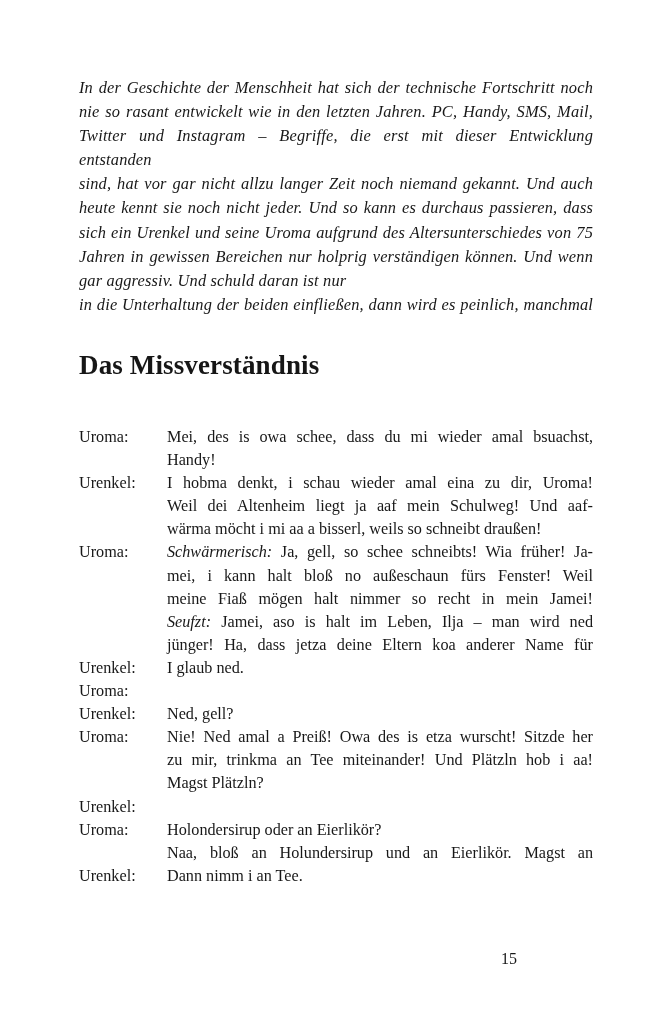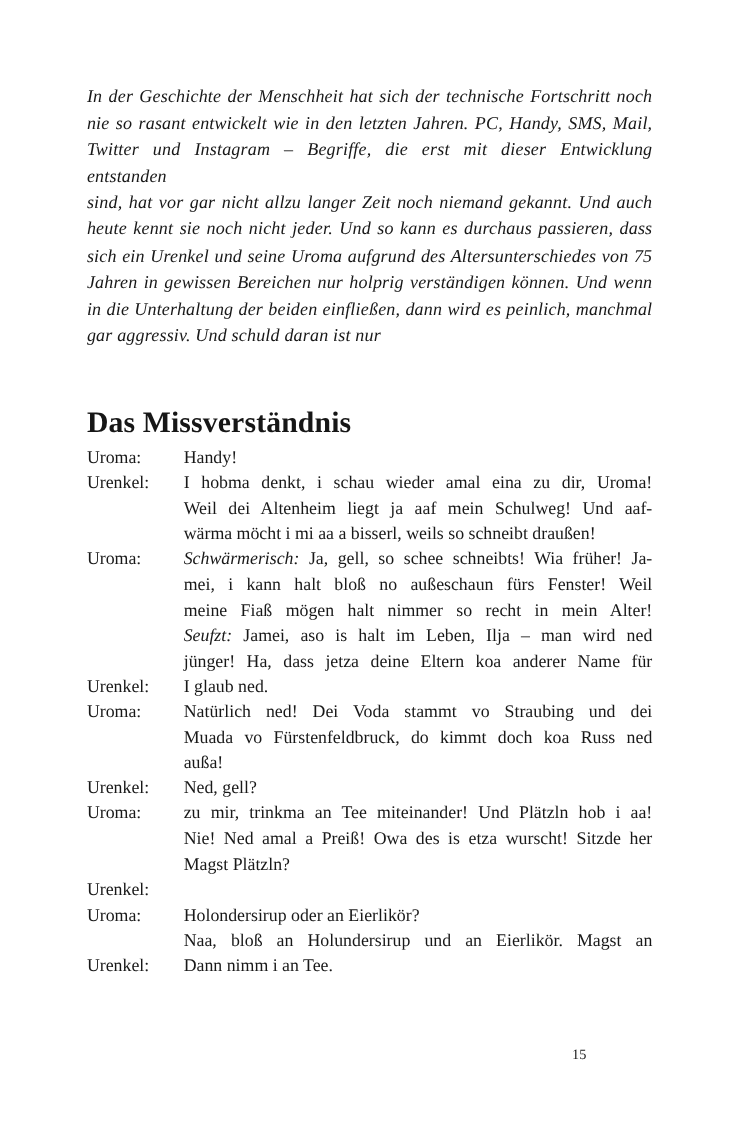--- a/index.html
+++ b/index.html
@@ -36,32 +36,32 @@
     text-align: justify;
     text-justify: inter-word;
     letter-spacing: 0.01em;
   }
   .intro p {
     margin: 0;
   }
 
   
   .chapter-heading {
-    top: 367px;
+    top: 348px;
     font-size: 27px;
     font-weight: bold;
     line-height: 34px;
     letter-spacing: 0.005em;
     text-align: left;
     color: #161616;
   }
 
   
   .dialogue {
-    top: 405px;
+    top: 426px;
     font-size: 16.2px;
     line-height: 23.1px;
   }
 
   .dia-row {
     display: flex;
     align-items: flex-start;
   }
 
   .dia-speaker {
@@ -90,99 +90,95 @@
     text-align: left;
     text-align-last: left;
   }
   .stage {
     font-style: italic;
   }
 
   
   .folio {
     position: absolute;
-    right: 68px;
+    right: 84px;
     top: 948px;
-    font-size: 13px;
+    font-size: 16px;
     line-height: 22px;
     text-align: right;
     color: #181818;
   }
 </style>
 </head>
 <body>
 
 <div class="page">
 
   <div class="textblock intro">
     <p>
         <span class="ln">In der Geschichte der Menschheit hat sich der technische Fortschritt noch</span>
         <span class="ln">nie so rasant entwickelt wie in den letzten Jahren. PC, Handy, SMS, Mail,</span>
         <span class="ln">Twitter und Instagram – Begriffe, die erst mit dieser Entwicklung entstanden</span>
         <span class="ln">sind, hat vor gar nicht allzu langer Zeit noch niemand gekannt. Und auch</span>
         <span class="ln">heute kennt sie noch nicht jeder. Und so kann es durchaus passieren, dass</span>
         <span class="ln">sich ein Urenkel und seine Uroma aufgrund des Altersunterschiedes von 75</span>
         <span class="ln">Jahren in gewissen Bereichen nur holprig verständigen können. Und wenn</span>
+        <span class="ln flush">gar aggressiv. Und schuld daran ist nur</span>
         <span class="ln">in die Unterhaltung der beiden einfließen, dann wird es peinlich, manchmal</span>
-        <span class="ln flush">gar aggressiv. Und schuld daran ist nur</span>
       </p>
   </div>
 
   <div class="textblock chapter-heading">Das Missverständnis</div>
 
   <div class="textblock dialogue">
       <div class="dia-row">
         <div class="dia-speaker">Uroma:</div>
         <div class="dia-text">
+          <span class="ln">Mei, des is owa schee, dass du mi wieder amal bsuachst,</span>
           <span class="ln flush">Handy!</span>
         </div>
       </div>
       <div class="dia-row">
         <div class="dia-speaker">Urenkel:</div>
         <div class="dia-text">
           <span class="ln">I hobma denkt, i schau wieder amal eina zu dir, Uroma!</span>
           <span class="ln">Weil dei Altenheim liegt ja aaf mein Schulweg! Und aaf-</span>
           <span class="ln flush">wärma möcht i mi aa a bisserl, weils so schneibt draußen!</span>
         </div>
       </div>
       <div class="dia-row">
         <div class="dia-speaker">Uroma:</div>
         <div class="dia-text">
           <span class="ln"><span class="stage">Schwärmerisch:</span> Ja, gell, so schee schneibts! Wia früher! Ja-</span>
           <span class="ln">mei, i kann halt bloß no außeschaun fürs Fenster! Weil</span>
-          <span class="ln">meine Fiaß mögen halt nimmer so recht in mein Alter!</span>
+          <span class="ln">meine Fiaß mögen halt nimmer so recht in mein Jamei!</span>
           <span class="ln"><span class="stage">Seufzt:</span> Jamei, aso is halt im Leben, Ilja – man wird ned</span>
           <span class="ln">jünger! Ha, dass jetza deine Eltern koa anderer Name für</span>
         </div>
       </div>
       <div class="dia-row">
         <div class="dia-speaker">Urenkel:</div>
         <div class="dia-text">
           <span class="ln flush">I glaub ned.</span>
         </div>
       </div>
       <div class="dia-row">
         <div class="dia-speaker">Uroma:</div>
-        <div class="dia-text">
-          <span class="ln">Natürlich ned! Dei Voda stammt vo Straubing und dei</span>
-          <span class="ln">Muada vo Fürstenfeldbruck, do kimmt doch koa Russ ned</span>
-          <span class="ln flush">außa!</span>
-        </div>
       </div>
       <div class="dia-row">
         <div class="dia-speaker">Urenkel:</div>
         <div class="dia-text">
           <span class="ln flush">Ned, gell?</span>
         </div>
       </div>
       <div class="dia-row">
         <div class="dia-speaker">Uroma:</div>
         <div class="dia-text">
+          <span class="ln">Nie! Ned amal a Preiß! Owa des is etza wurscht! Sitzde her</span>
           <span class="ln">zu mir, trinkma an Tee miteinander! Und Plätzln hob i aa!</span>
-          <span class="ln">Nie! Ned amal a Preiß! Owa des is etza wurscht! Sitzde her</span>
           <span class="ln flush">Magst Plätzln?</span>
         </div>
       </div>
       <div class="dia-row">
         <div class="dia-speaker">Urenkel:</div>
       </div>
       <div class="dia-row">
         <div class="dia-speaker">Uroma:</div>
         <div class="dia-text">
           <span class="ln flush">Holondersirup oder an Eierlikör?</span>

